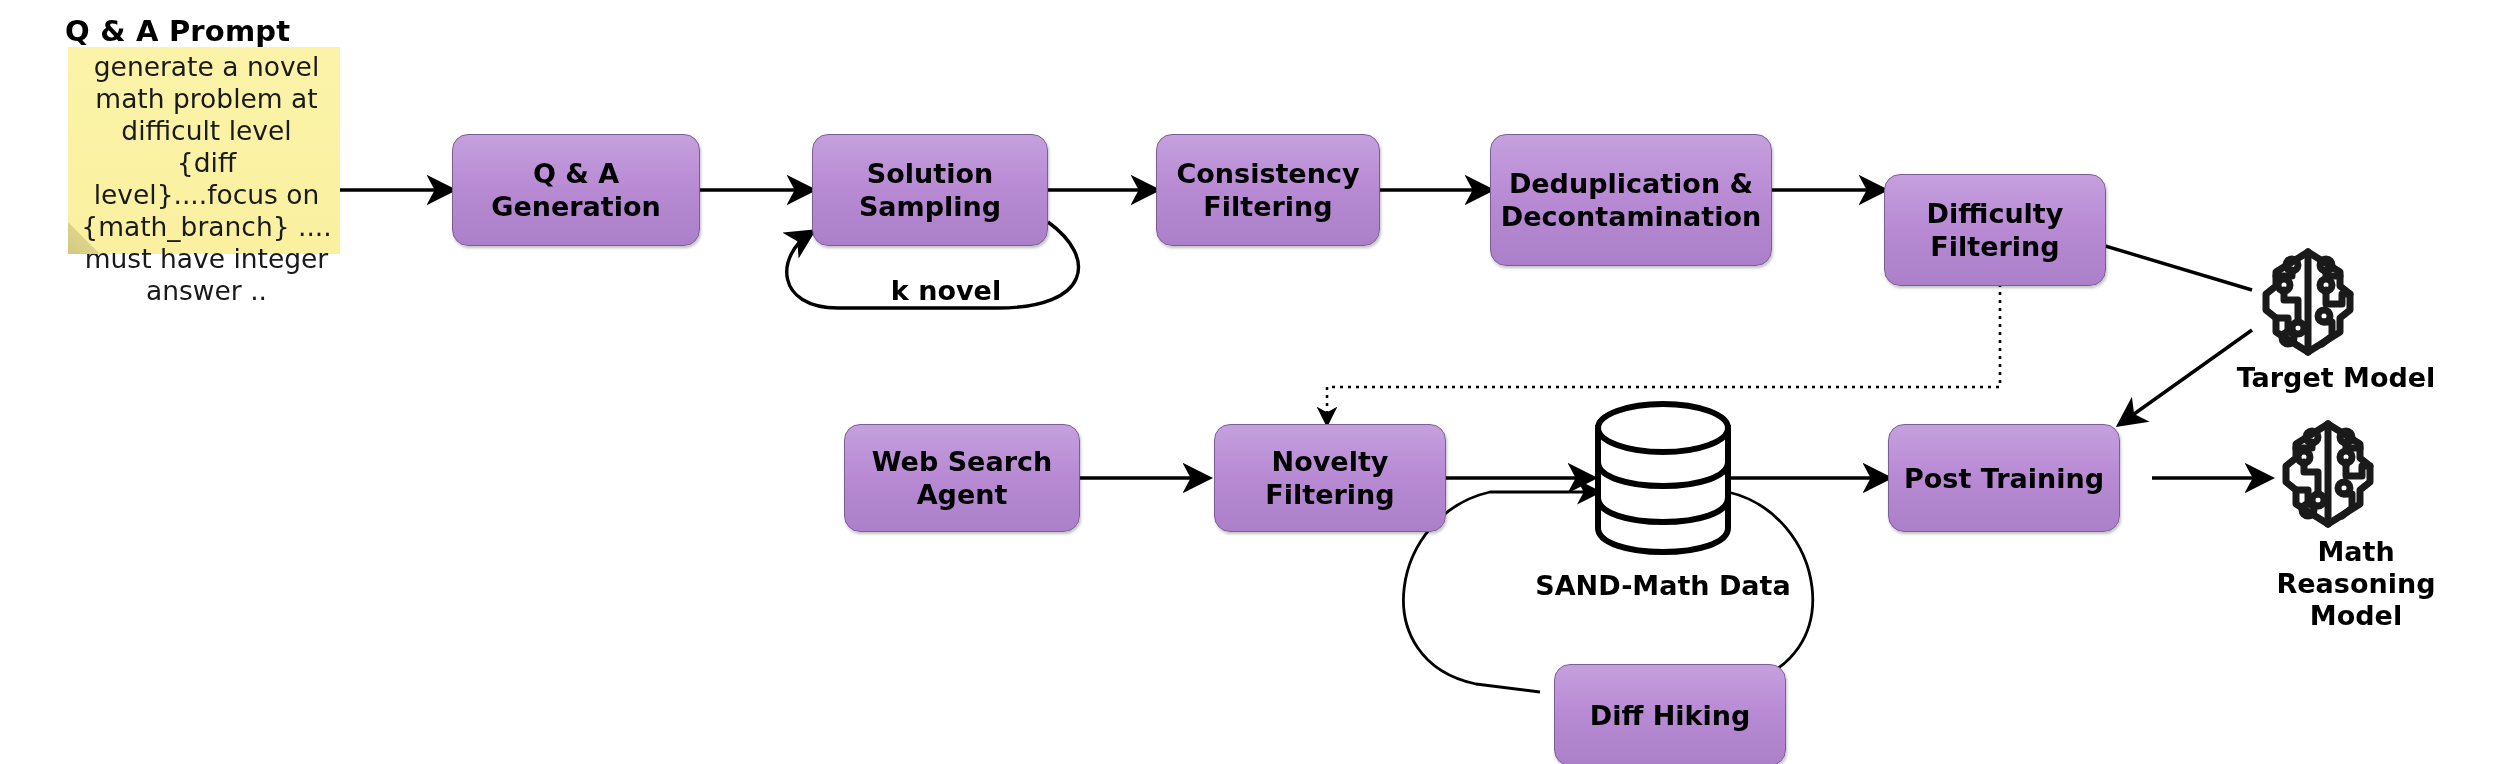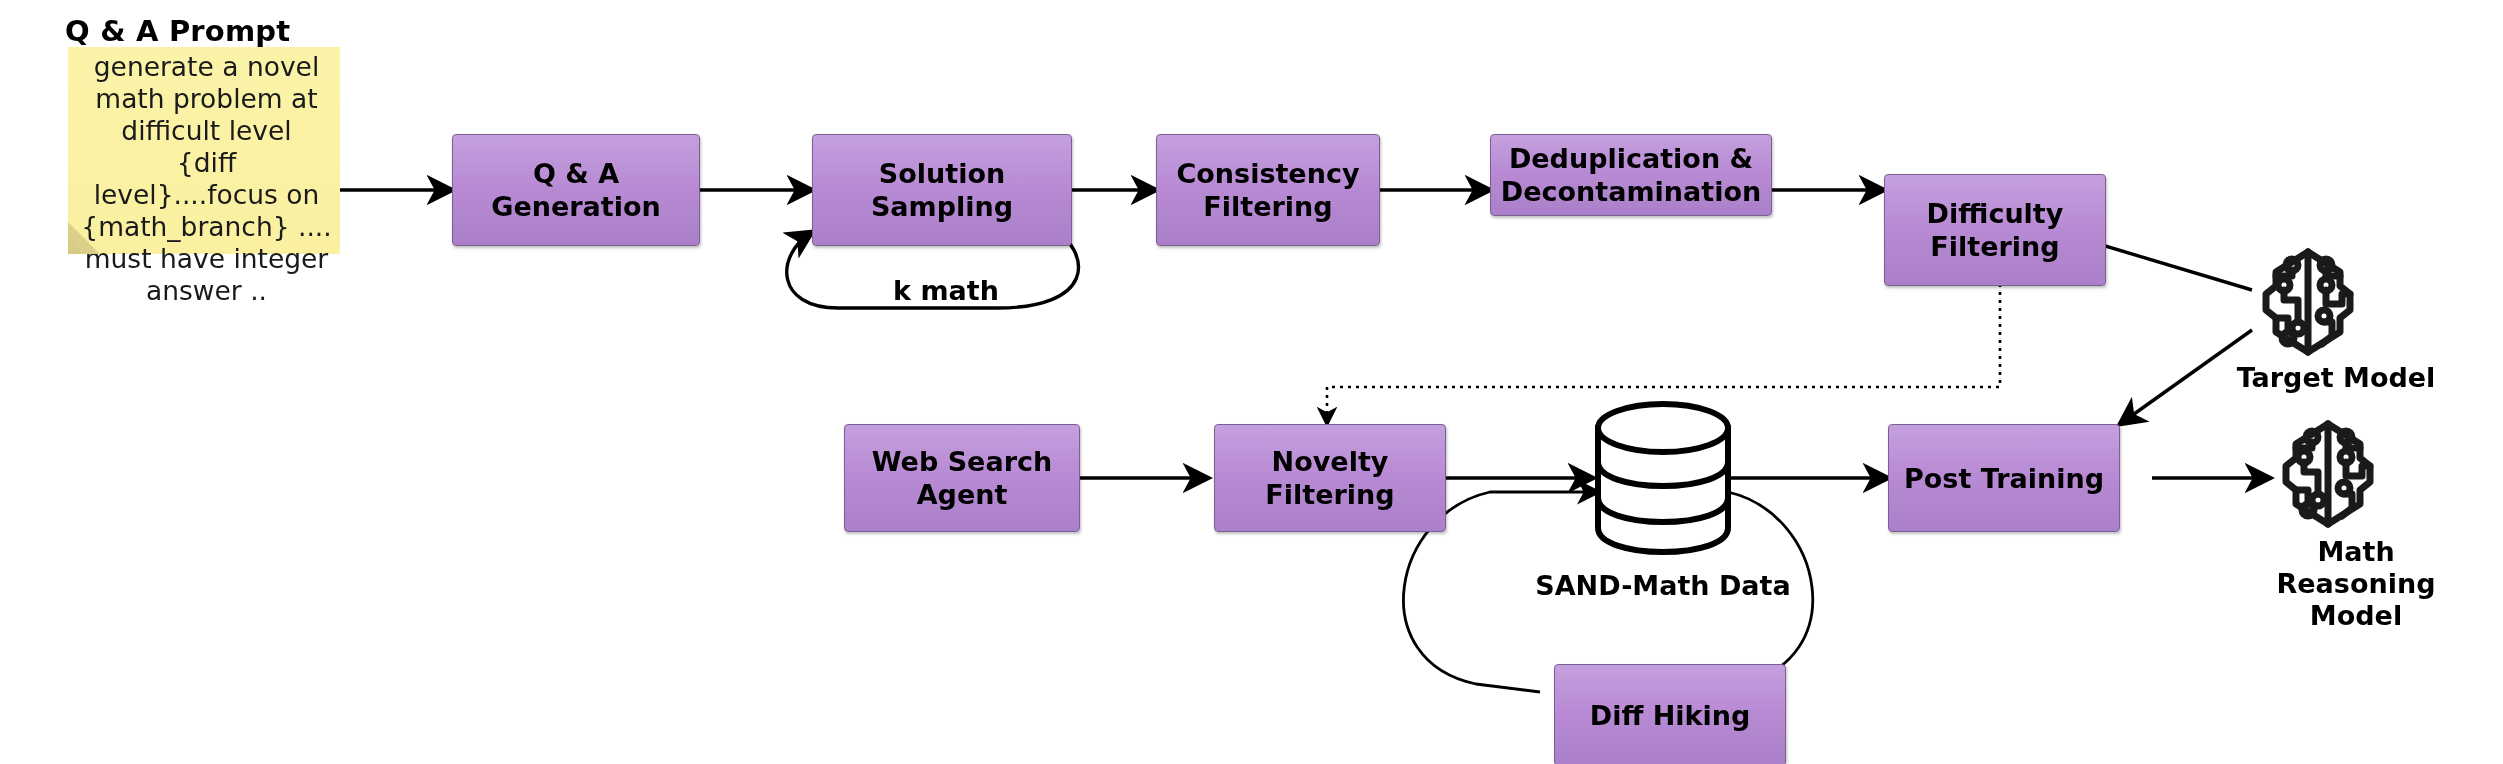--- a/index.html
+++ b/index.html
@@ -58,21 +58,21 @@
     width: 32px;
     height: 32px;
     background: linear-gradient(225deg, #e8dd93 0%, #dcd189 60%, #d3c87f 100%);
     clip-path: polygon(0 0, 100% 100%, 0 100%);
   }
 
   
   .node {
     position: absolute;
     box-sizing: border-box;
-    border-radius: 4px;
+    border-radius: 16px;
     border: 1.6px solid #7a5f93;
     background: linear-gradient(180deg, #c5a0de 0%, #b88ad4 48%, #ab7fc9 100%);
     box-shadow: 1px 2px 3px rgba(0,0,0,0.25);
     display: flex;
     align-items: center;
     justify-content: center;
     text-align: center;
     font-family: "DejaVu Sans", sans-serif;
     font-weight: bold;
     font-size: 27px;
@@ -196,43 +196,43 @@
 level}....focus on
 {math_branch} ....
 must have integer
 answer ..</div>
 </div>
 <div class="sticky-fold"></div>
 
 <div class="node" style="left:452px; top:134px; width:248px; height:112px;">Q &amp; A
 Generation</div>
 
-<div class="node" style="left:812px; top:134px; width:260px; height:112px;">Solution
+<div class="node" style="left:812px; top:134px; width:236px; height:112px;">Solution
 Sampling</div>
 
 <div class="node" style="left:1156px; top:134px; width:224px; height:112px;">Consistency
 Filtering</div>
 
-<div class="node" style="left:1490px; top:134px; width:282px; height:82px;">Deduplication &amp;
+<div class="node" style="left:1490px; top:134px; width:282px; height:132px;">Deduplication &amp;
 Decontamination</div>
 
 <div class="node" style="left:1884px; top:134px; width:222px; height:112px;margin-top:40px;">Difficulty
 Filtering</div>
 
 <div class="node" style="left:828px; top:424px; width:236px; height:108px;margin-left:16px;">Web Search
 Agent</div>
 
 <div class="node" style="left:1214px; top:424px; width:232px; height:108px;">Novelty
 Filtering</div>
 
 <div class="node" style="left:1888px; top:424px; width:232px; height:108px;">Post Training</div>
 
 <div class="node" style="left:1554px; top:664px; width:232px; height:102px;">Diff Hiking</div>
 
-<div class="flabel" style="left:828px; top:275px; width:236px;">k math</div>
+<div class="flabel" style="left:828px; top:275px; width:236px;">k novel</div>
 
 <div class="flabel" style="left:1483px; top:570px; width:360px;">SAND-Math Data</div>
 
 <div class="flabel" style="left:2222px; top:362px; width:228px;">Target Model</div>
 
 <div class="flabel" style="left:2240px; top:536px; width:232px;">Math
 Reasoning
 Model</div>
 
 </body></html>

